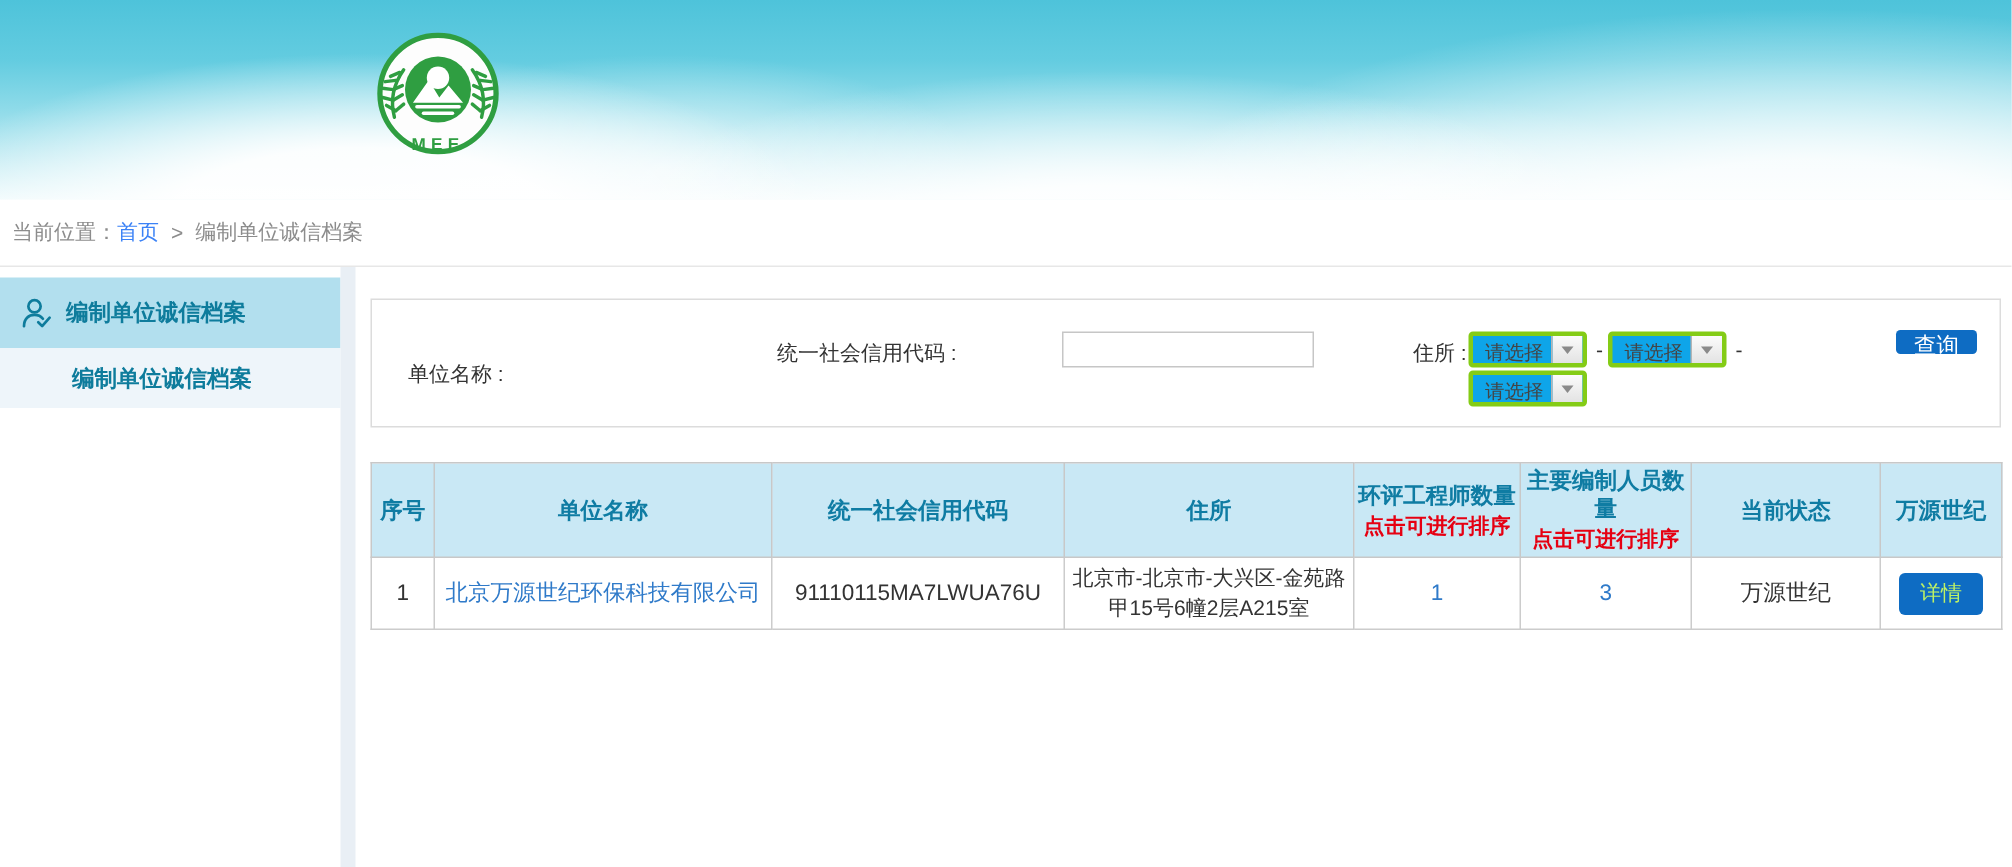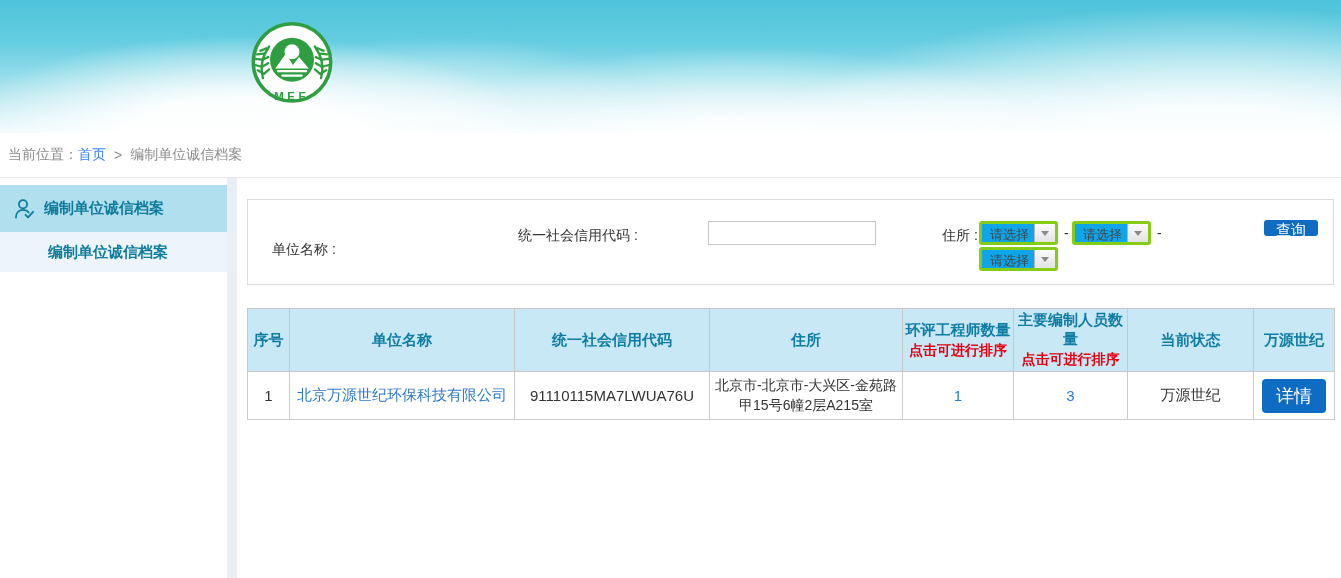--- a/index.html
+++ b/index.html
@@ -94,22 +94,22 @@
     border:1px solid #c8c8c8;text-align:center;padding:2px;
   }
   .result-table td{
     height:43px;border:1px solid #ccc;text-align:center;
     font-size:15px;color:#333;padding:2px 4px;background:#fff;
   }
   .sort-hint{color:#e60012;font-size:14px;font-weight:700;margin-top:2px;cursor:pointer;}
   .cell-link{color:#2f7ac9;text-decoration:none;cursor:pointer;}
   td.addr{font-size:14px;line-height:1.4;margin-left:37px;}
   .detail-btn{
-    background:#0e6cc3;color:#ffffff;border:none;border-radius:4px;
-    padding:5px 14px;font-size:18px;cursor:pointer;
+    background:#0e6cc3;color:#bef264;border:none;border-radius:4px;
+    padding:5px 14px;font-size:14px;cursor:pointer;
     font-family:"Liberation Sans","DejaVu Sans",sans-serif;
   }
 </style>
 </head>
 <body>
 
 <div class="page">
 
   <header class="banner">
     <div class="brand">

